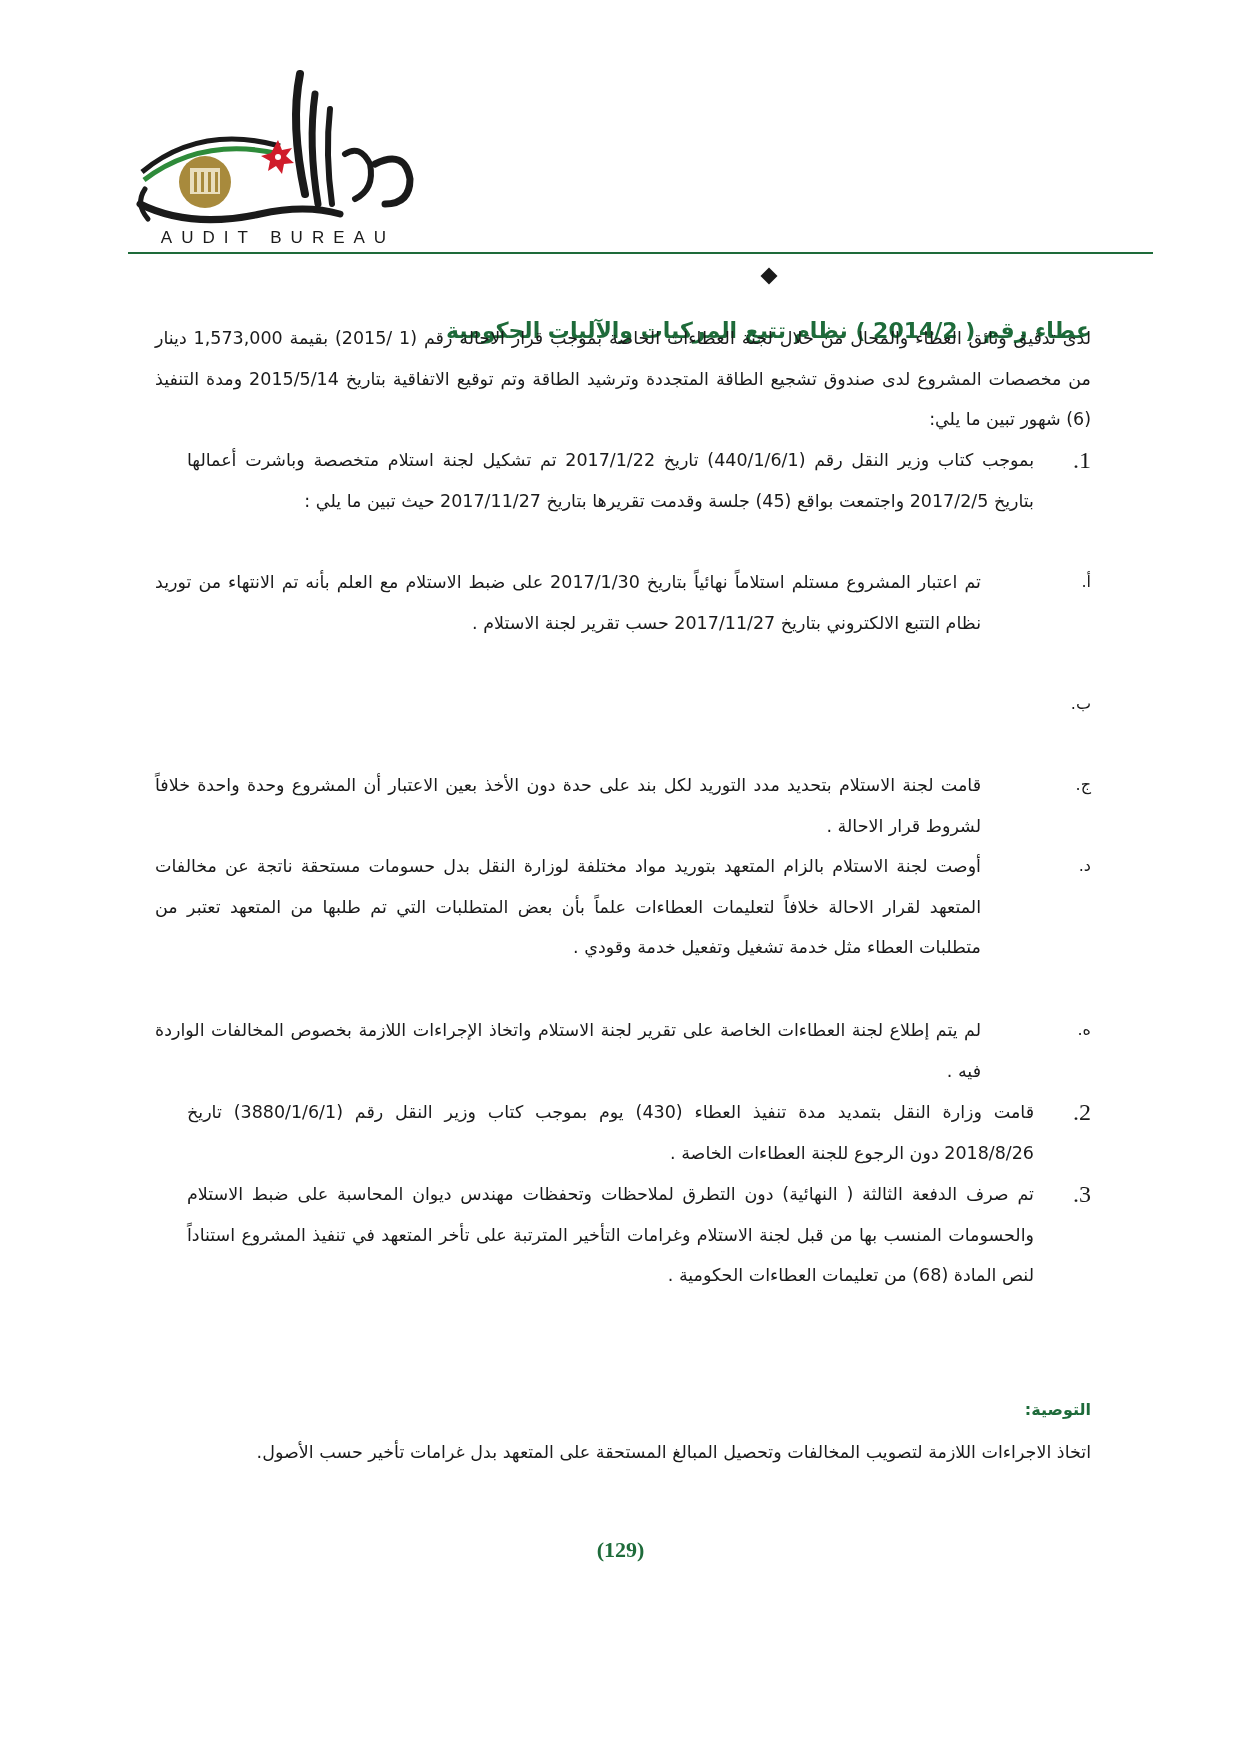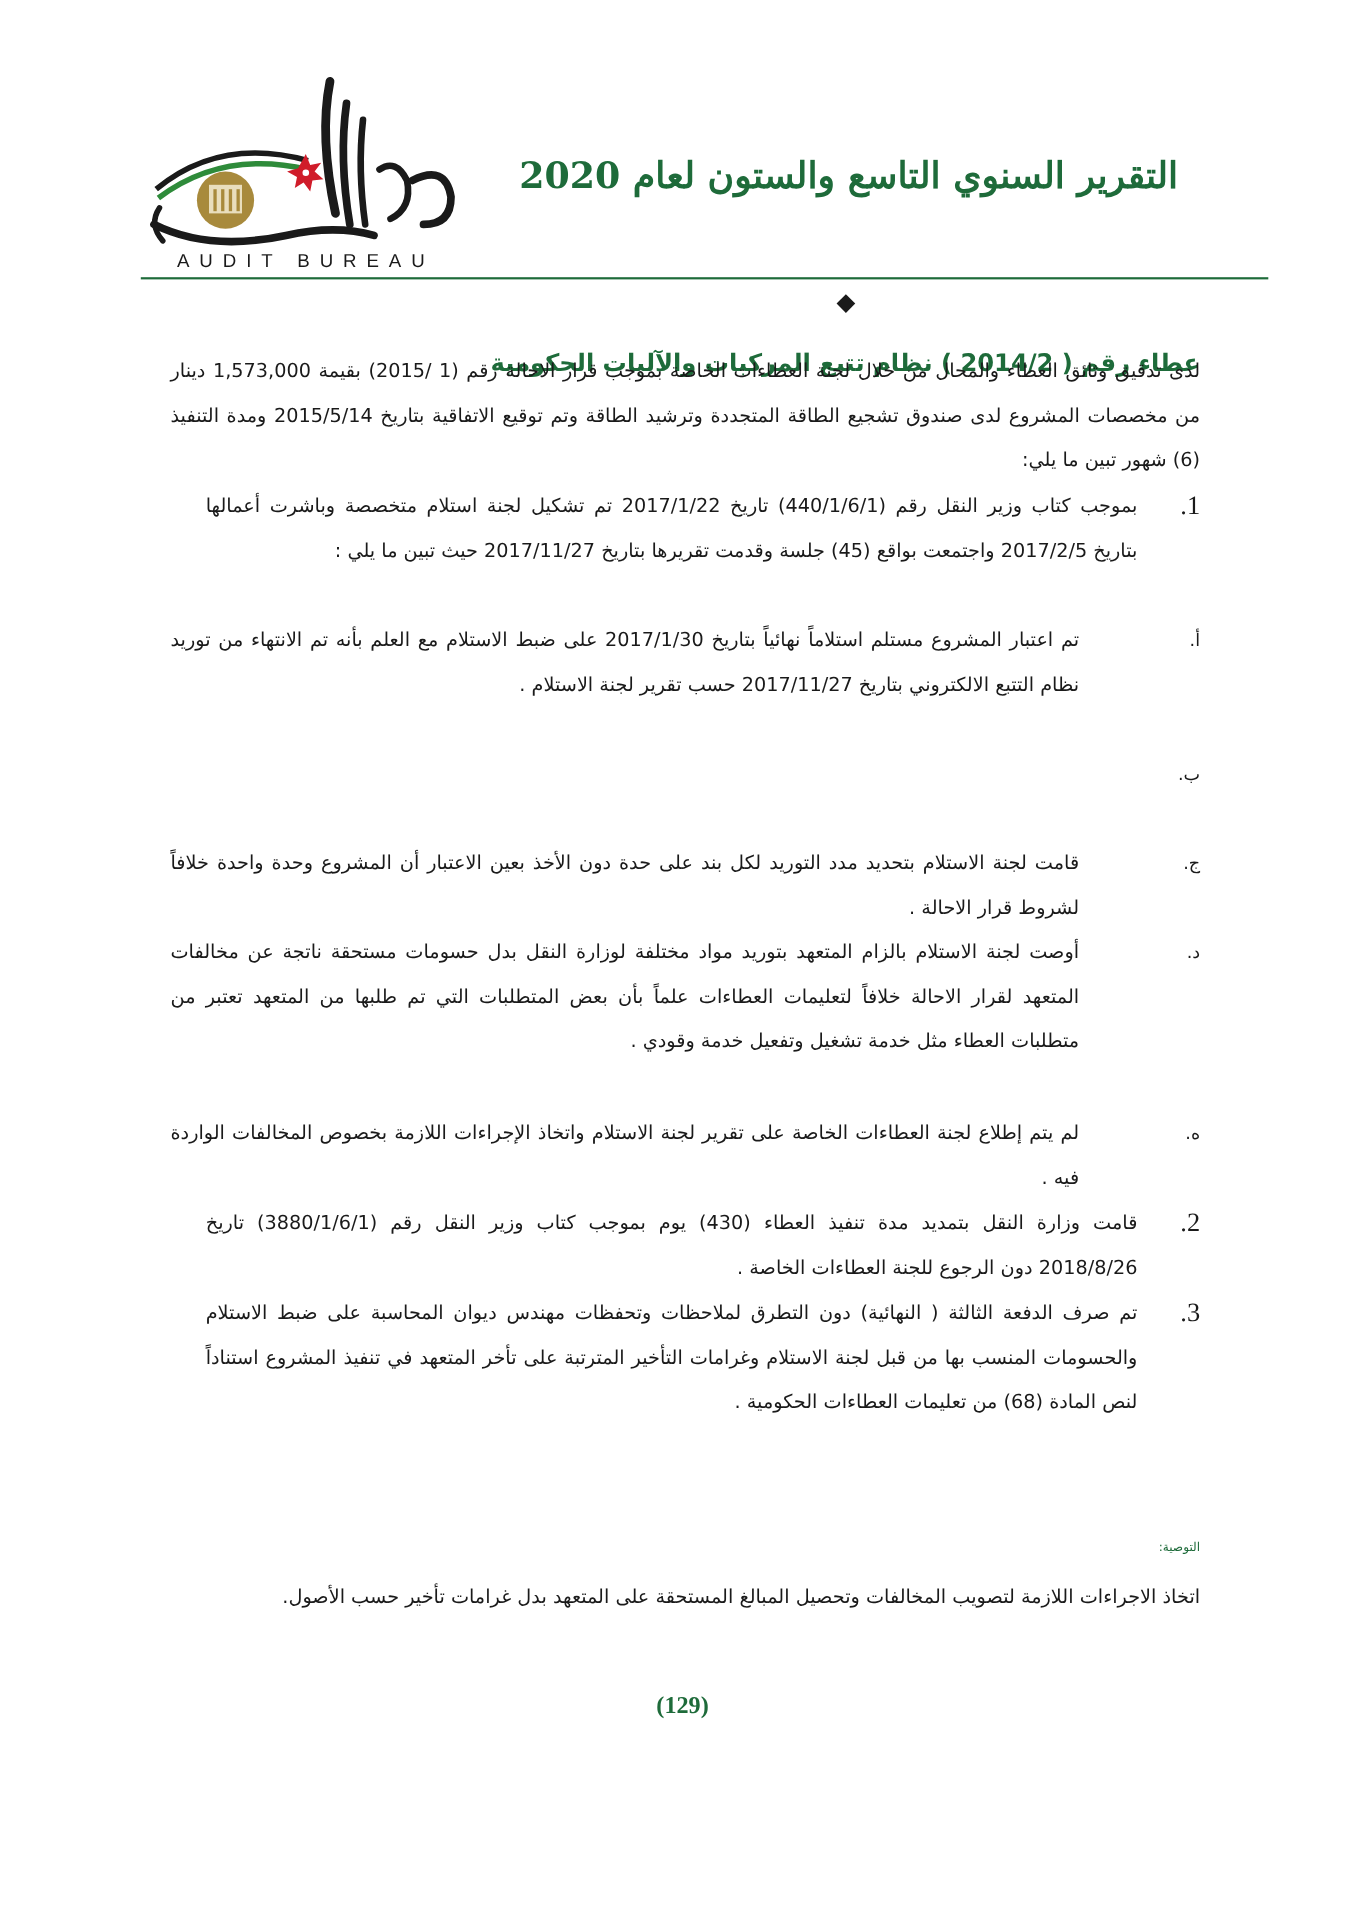--- a/index.html
+++ b/index.html
@@ -32,21 +32,21 @@
   .item-num { flex: 0 0 57px; font-family: "Liberation Serif", serif; font-size: 24px; line-height: 40.5px;
               text-align: right; font-weight: normal; }
   .item-body { flex: 1; margin-left: 32px; }
   .sub-item { display: flex; flex-direction: row; align-items: flex-start; }
   .sub-letter { flex: 0 0 57px; font-size: 16px; line-height: 40.5px; text-align: right; padding-right: 0; }
   .sub-body { flex: 1; }
 
   .source-line { position: absolute; right: 150px; top: 1360px; direction: rtl; white-space: nowrap;
                  font-size: 15.5px; font-weight: bold; color: #1e6b3a; }
   .recommend-label { position: absolute; right: 150px; top: 1400px; direction: rtl;
-                     font-size: 11px; font-weight: normal; color: #1e6b3a; text-align: center; }
+                     font-size: 16px; font-weight: bold; color: #1e6b3a; text-align: center; }
   .recommend-text { top: 1432px; }
   .page-number { position: absolute; left: 0; right: 0; top: 1537px; text-align: center;
                  font-family: "Liberation Serif", serif; font-weight: bold; font-size: 22px; color: #1e6b3a; }
 </style>
 </head>
 <body>
 
 <div class="page">
 
   <div class="logo">
@@ -69,21 +69,20 @@
       <path d="M185 30 Q 178 80 188 140" stroke="#1a1a1a" stroke-width="7" fill="none" stroke-linecap="round"></path>
       <path d="M200 45 Q 195 90 202 140" stroke="#1a1a1a" stroke-width="6" fill="none" stroke-linecap="round"></path>
       <path d="M215 90 Q 230 80 240 100 Q 245 125 225 135" stroke="#1a1a1a" stroke-width="6" fill="none" stroke-linecap="round"></path>
       <path d="M245 100 Q 275 85 280 115 Q 280 140 255 140" stroke="#1a1a1a" stroke-width="7" fill="none" stroke-linecap="round"></path>
       <path d="M10 140 Q 60 165 130 150 Q 175 140 210 150" stroke="#1a1a1a" stroke-width="7" fill="none" stroke-linecap="round"></path>
       <path d="M15 125 Q 5 140 18 155" stroke="#1a1a1a" stroke-width="5" fill="none" stroke-linecap="round"></path>
     </svg>
   </div>
   <div class="logo-caption">AUDIT BUREAU</div>
 
-  <div class="report-title">التقرير السنوي التاسع والستون لعام 2020</div>
   <div class="header-rule"></div>
 
   <div class="section-heading">
     <span class="diamond"></span>
     <span class="heading-text">عطاء رقم ( 2014/2 ) نظام تتبع المركبات والآليات الحكومية</span>
   </div>
 
   <div class="body intro">
     <p class="p">لدى تدقيق وثائق العطاء والمحال من خلال لجنة العطاءات الخاصة بموجب قرار الاحالة رقم (1 /2015) بقيمة 1,573,000 دينار من مخصصات المشروع لدى صندوق تشجيع الطاقة المتجددة وترشيد الطاقة وتم توقيع الاتفاقية بتاريخ 2015/5/14 ومدة التنفيذ (6) شهور تبين ما يلي:</p>
   </div>

